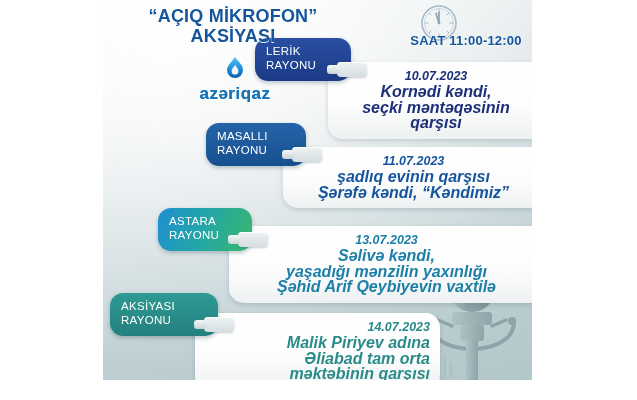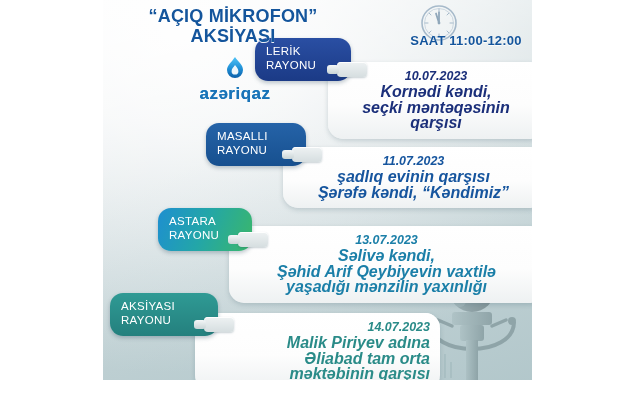--- a/index.html
+++ b/index.html
@@ -168,22 +168,22 @@
 
   <div class="row">
     <div class="badge" style="left:55px;top:208px;width:72px;background:linear-gradient(110deg,#1e8fd0 0%,#23a6a8 48%,#3bb76a 100%);">
       <span>ASTARA</span>
       <span class="l2">RAYONU</span>
       <span class="nub"></span>
     </div>
     <div class="card" style="left:126px;top:226px;width:295px;color:#1b7fa8;">
       <div class="date">13.07.2023</div>
       <span class="place">Səlivə kəndi,</span>
+      <span class="place">yaşadığı mənzilin yaxınlığı</span>
       <span class="place">Şəhid Arif Qeybiyevin vaxtilə</span>
-      <span class="place">yaşadığı mənzilin yaxınlığı</span>
     </div>
   </div>
 
   <div class="row">
     <div class="badge" style="left:7px;top:293px;width:86px;background:linear-gradient(180deg,#2f9a94 0%,#24807e 100%);">
       <span>AKSİYASI</span>
       <span class="l2">RAYONU</span>
       <span class="nub"></span>
     </div>
     <div class="card" style="left:92px;top:313px;width:225px;color:#2a8b88;text-align:right;">

